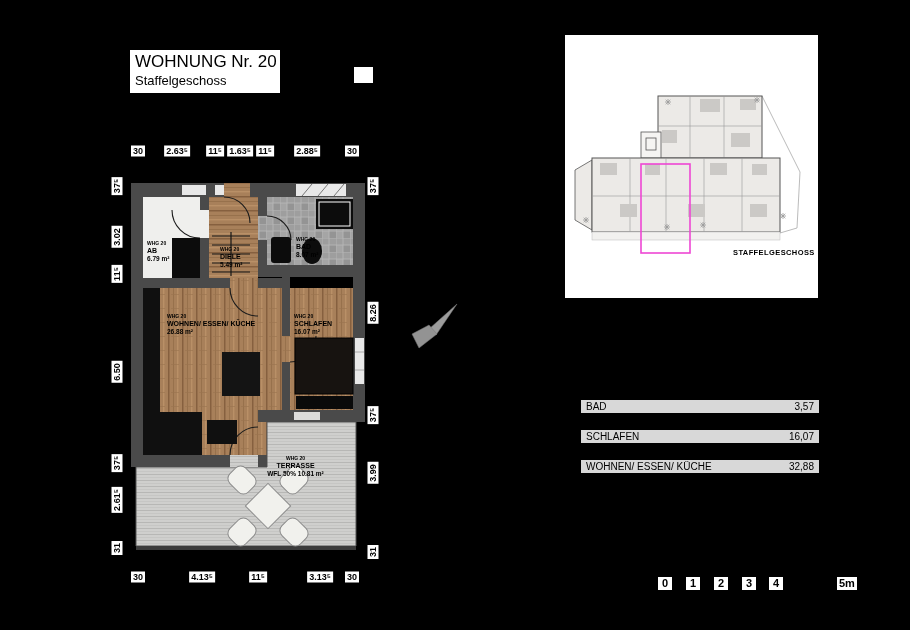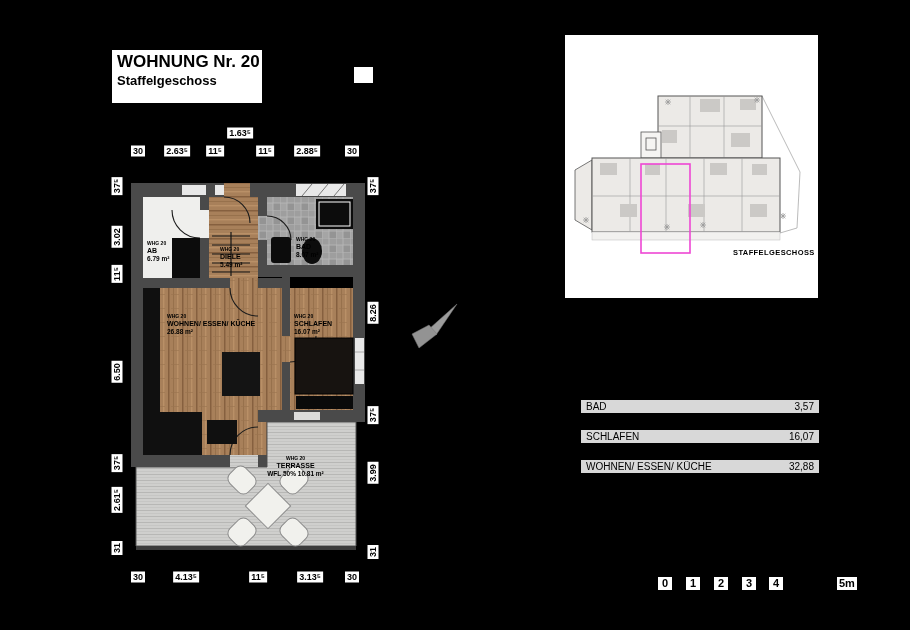--- a/index.html
+++ b/index.html
@@ -3,21 +3,21 @@
 <meta charset="utf-8">
 <style>
   html,body{margin:0;padding:0;}
   body{
     width:910px;height:630px;position:relative;overflow:hidden;
     background:#000;font-family:"Liberation Sans",sans-serif;
   }
   #gfx{position:absolute;left:0;top:0;z-index:1;}
   .txt{position:absolute;z-index:2;color:#000;}
   
-  .titlebox{left:112px;top:50px;width:150px;height:53px;background:#fff;font-weight:bold;}
+  .titlebox{left:130px;top:50px;width:150px;height:43px;background:#fff;}
   .titlebox .t1{font-size:17px;line-height:20px;margin:2px 0 0 5px;white-space:nowrap;}
   .titlebox .t2{font-size:13px;line-height:16px;margin:1px 0 0 5px;white-space:nowrap;}
   .markerbox{left:354px;top:67px;width:19px;height:16px;background:#fff;}
   
   .dim{
     background:#fff;font-size:9px;font-weight:bold;line-height:11px;
     padding:0 2px;white-space:nowrap;transform:translate(-50%,-50%);
   }
   .dim.v{transform:translate(-50%,-50%) rotate(-90deg);}
   
@@ -194,29 +194,29 @@
 
 <div class="txt titlebox">
   <div class="t1">WOHNUNG Nr. 20</div>
   <div class="t2">Staffelgeschoss</div>
 </div>
 <div class="txt markerbox"></div>
 
 <div class="txt dim" style="left:138px;top:151px">30</div>
 <div class="txt dim" style="left:177px;top:151px">2.63⁵</div>
 <div class="txt dim" style="left:215px;top:151px">11⁵</div>
-<div class="txt dim" style="left:240px;top:133px">1.63⁵</div>
+<div class="txt dim" style="left:240px;top:151px">1.63⁵</div>
 <div class="txt dim" style="left:265px;top:151px">11⁵</div>
 <div class="txt dim" style="left:307px;top:151px">2.88⁵</div>
 <div class="txt dim" style="left:352px;top:151px">30</div>
 
 <div class="txt dim" style="left:138px;top:577px">30</div>
-<div class="txt dim" style="left:186px;top:577px">4.13⁵</div>
+<div class="txt dim" style="left:202px;top:577px">4.13⁵</div>
 <div class="txt dim" style="left:258px;top:577px">11⁵</div>
-<div class="txt dim" style="left:310px;top:577px">3.13⁵</div>
+<div class="txt dim" style="left:320px;top:577px">3.13⁵</div>
 <div class="txt dim" style="left:352px;top:577px">30</div>
 
 <div class="txt dim v" style="left:117px;top:186px">37⁵</div>
 <div class="txt dim v" style="left:117px;top:237px">3.02</div>
 <div class="txt dim v" style="left:117px;top:274px">11⁵</div>
 <div class="txt dim v" style="left:117px;top:372px">6.50</div>
 <div class="txt dim v" style="left:117px;top:463px">37⁵</div>
 <div class="txt dim v" style="left:117px;top:500px">2.61⁵</div>
 <div class="txt dim v" style="left:117px;top:548px">31</div>
 

